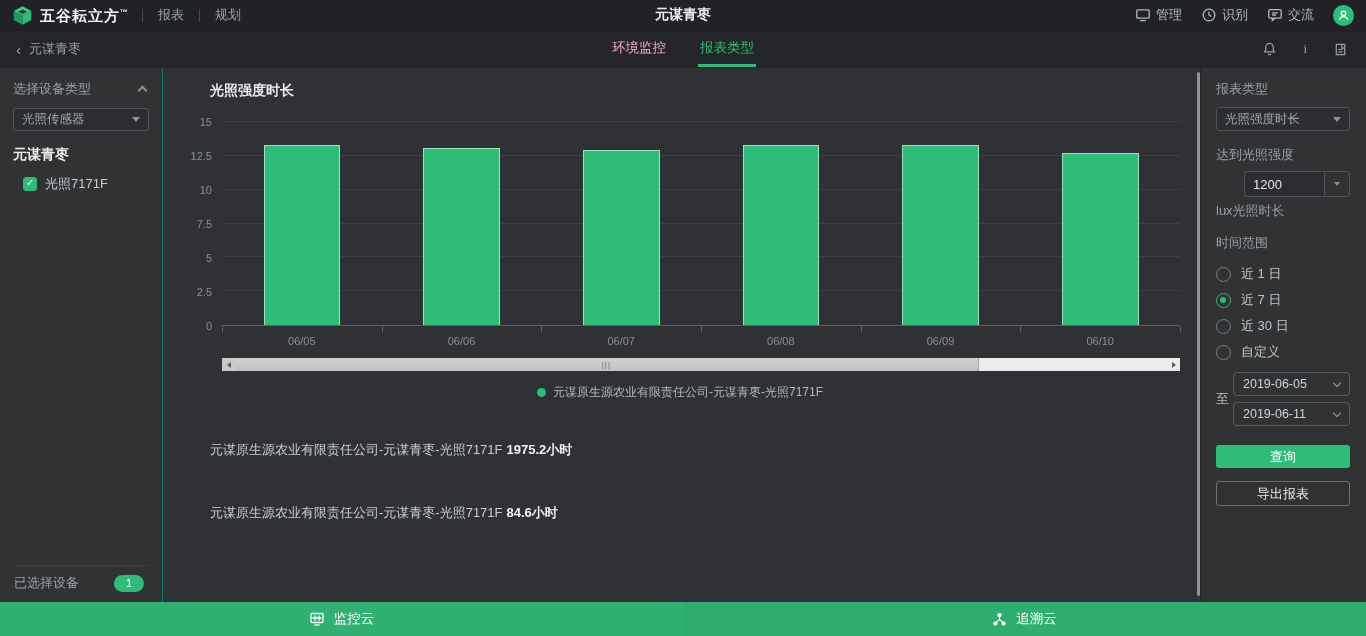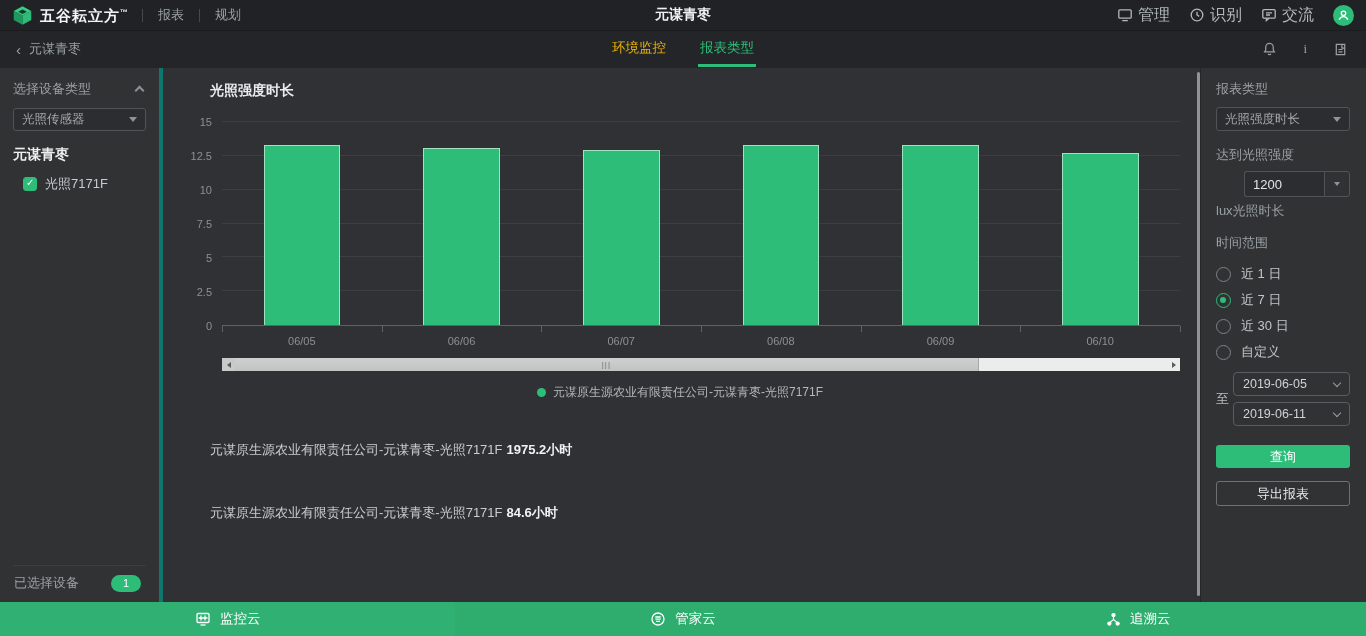--- a/index.html
+++ b/index.html
@@ -9,38 +9,38 @@
   
   .topbar { height:30px; background:#202225; display:flex; align-items:center; padding:0 12px; position:relative; }
   .logo { display:flex; align-items:flex-end; gap:7px; }
   .logo-text { font-weight:bold; font-size:15px; color:#f2f4f5; letter-spacing:1px; }
   .logo-text sup { font-size:8px; }
   .v-div { width:1px; height:13px; background:#45484c; margin:0 13px; }
   .topnav { display:flex; align-items:center; }
   .topnav-item { color:#9aa0a4; font-size:13px; padding:0 2px; cursor:pointer; }
   .topbar-title { position:absolute; left:50%; transform:translateX(-50%); color:#eef0f1; font-size:14px; font-weight:600; }
   .topbar-right { margin-left:auto; display:flex; align-items:center; gap:19px; color:#b2b8bc; }
-  .top-util { display:flex; align-items:center; gap:5px; font-size:16px; cursor:pointer; }
+  .top-util { display:flex; align-items:center; gap:5px; font-size:13px; cursor:pointer; }
   .avatar { width:21px; height:21px; border-radius:50%; background:#2dbd78; display:flex; align-items:center; justify-content:center; }
 
   
   .subheader { height:38px; background:#232528; border-top:1px solid #1a1c1e; border-bottom:1px solid #242628; position:relative; display:flex; align-items:center; }
   .back-group { display:flex; align-items:center; gap:8px; color:#9aa0a4; padding-left:16px; cursor:pointer; }
   .back-chev { font-size:15px; color:#9aa0a4; line-height:1; }
   .tabs { position:absolute; left:50%; transform:translateX(-50%); height:100%; display:flex; gap:30px; }
-  .tab { height:100%; display:flex; align-items:center; padding:0 2px; color:#eab308; font-size:13.5px; border-bottom:3px solid transparent; cursor:pointer; }
+  .tab { height:100%; display:flex; align-items:center; padding:0 2px; color:#f9a8d4; font-size:13.5px; border-bottom:3px solid transparent; cursor:pointer; }
   .tab.active { color:#2dbd78; border-bottom-color:#2dbd78; }
   .sub-right { position:absolute; right:18px; display:flex; align-items:center; gap:26px; color:#9aa0a4; }
   .info-i { font-size:13px; font-family:"Liberation Serif",serif; color:#9aa0a4; }
 
   
   .content { display:flex; height:534px; position:relative; }
 
   
-  .lpanel { width:163px; background:#303234; border-right:4px solid #0f766e; display:flex; flex-direction:column; padding:12px 13px 0; }
+  .lpanel { width:163px; background:#303234; border-right:1px solid #0f766e; display:flex; flex-direction:column; padding:12px 13px 0; }
   .lp-head { display:flex; align-items:center; justify-content:space-between; color:#9aa0a4; }
   .chev-up { width:7px; height:7px; border-top:2px solid #8b9194; border-right:2px solid #8b9194; transform:rotate(-45deg); margin-right:3px; margin-top:3px; }
   .chev-down-thin { width:6px; height:6px; border-top:1.5px solid #9aa0a4; border-right:1.5px solid #9aa0a4; transform:rotate(135deg); margin-top:-3px; }
   .selectbox { margin-top:10px; height:23px; background:#2b2d30; border:1px solid #515457; border-radius:3px; display:flex; align-items:center; padding:0 8px; color:#a4aaae; font-size:12.5px; cursor:pointer; }
   .caret-dn { width:0; height:0; border-left:4px solid transparent; border-right:4px solid transparent; border-top:5px solid #8e9498; margin-left:auto; }
   .lp-group { margin-top:15px; color:#eceeef; font-weight:bold; font-size:14px; }
   .device-row { margin-top:11px; display:flex; align-items:center; gap:8px; cursor:pointer;margin-left:10px; }
   .checkbox { width:14px; height:14px; border:1px solid #5a5e61; border-radius:3px; position:relative; }
   .checkbox.checked { background:#2dbd78; border-color:#2dbd78; }
   .checkbox.checked::after { content:"✓"; position:absolute; left:2px; top:-1px; color:#fff; font-size:10px; font-weight:bold; }
@@ -361,29 +361,20 @@
       <svg width="16" height="16" viewBox="0 0 16 16" fill="none" stroke="#ffffff" stroke-width="1.3">
         <rect x="2" y="2.5" width="12" height="9" rx="1"></rect>
           <path d="M6 4.5v5M10 4.5v5M3.5 7h9"></path>
           <path d="M5.5 14h5"></path>
       </svg>
     </span>
     <span>监控云</span>
   </div>
   <div class="bb-item">
     <span>
-      <svg width="16" height="16" viewBox="0 0 16 16" fill="none" stroke="#ffffff" stroke-width="1.3">
-        <circle cx="8" cy="8" r="6"></circle>
-          <path d="M5.3 6h5.4M5.3 8.2h5.4M6 10.4h4"></path>
-      </svg>
-    </span>
-    <span>管家云</span>
-  </div>
-  <div class="bb-item">
-    <span>
       <svg width="15" height="15" viewBox="0 0 16 16" fill="#ffffff" stroke="#ffffff" stroke-width="1.2">
         <circle cx="8" cy="3.3" r="1.7"></circle>
           <circle cx="3.6" cy="12.3" r="1.7"></circle>
           <circle cx="12.4" cy="12.3" r="1.7"></circle>
         <path d="M8 5v3M8 8l-3.6 3M8 8l3.6 3" fill="none"></path>
       </svg>
     </span>
     <span>追溯云</span>
   </div>
 </div>

